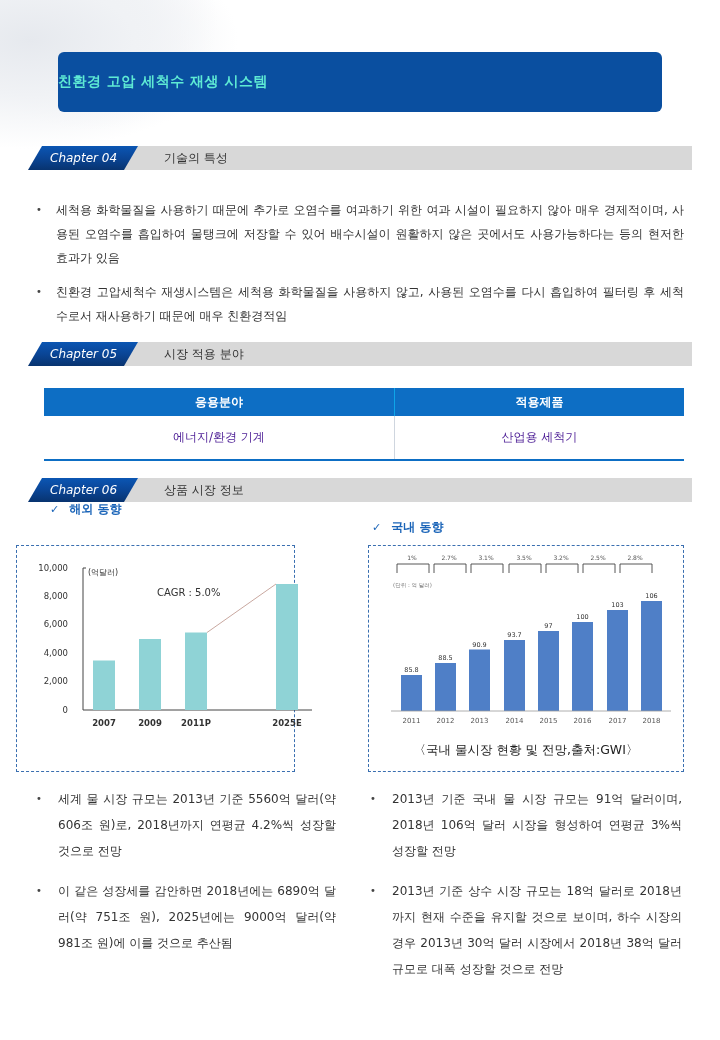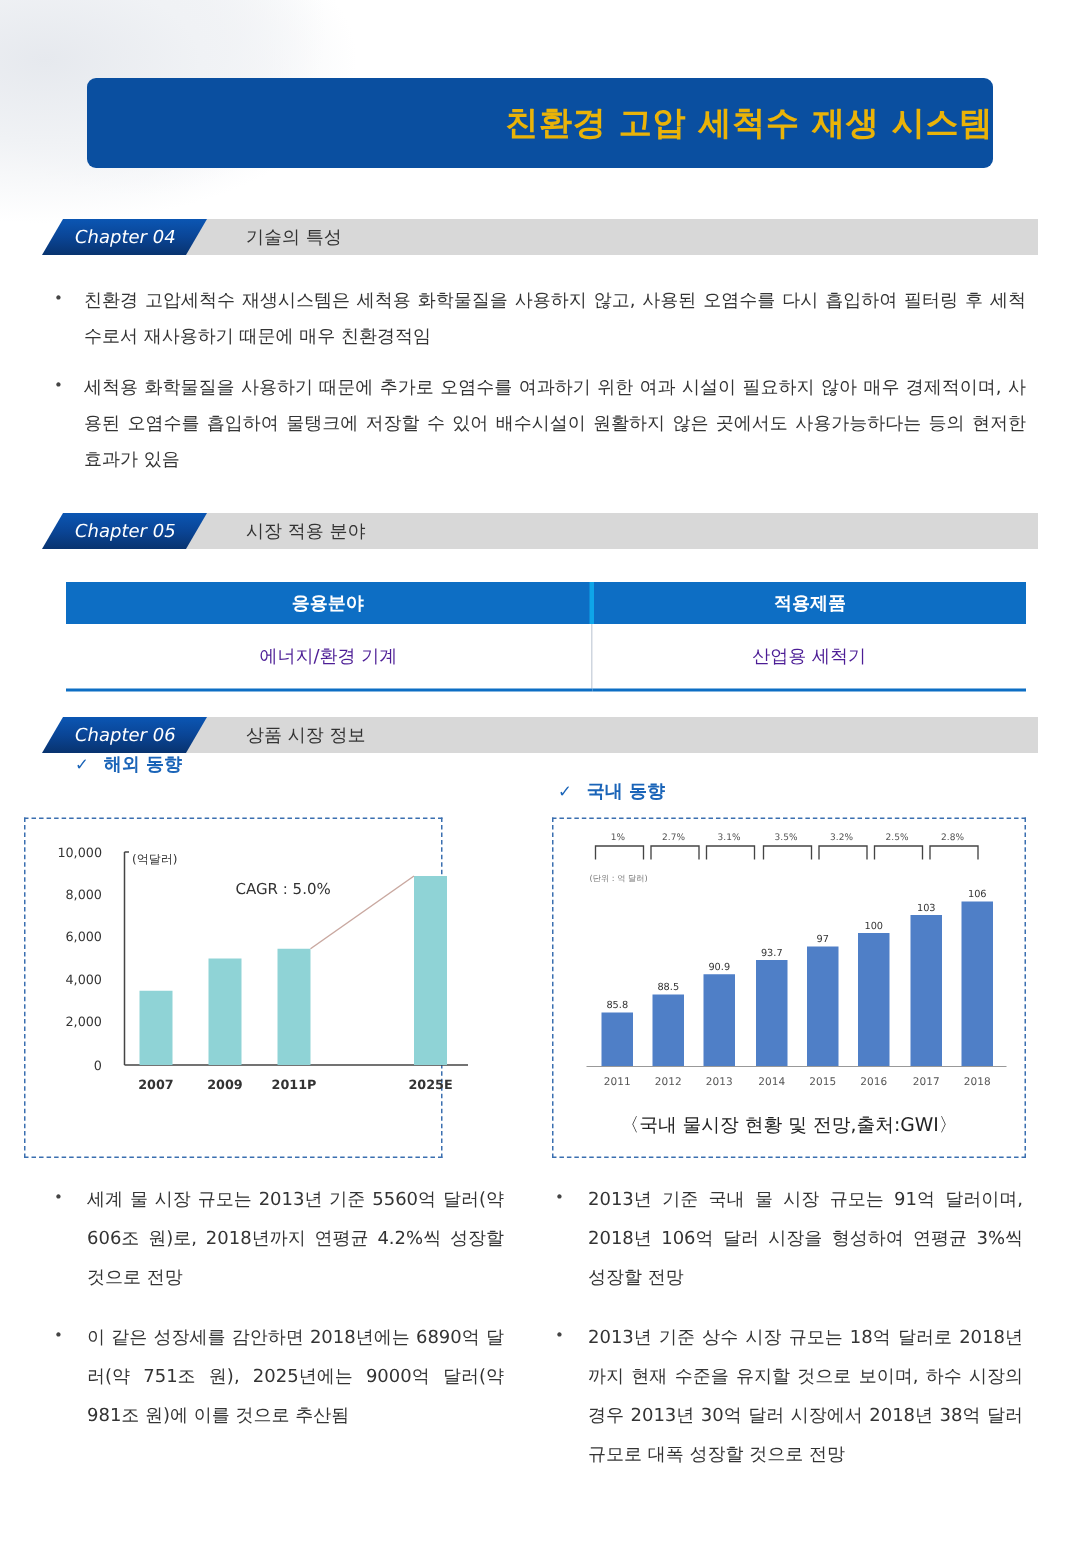--- a/index.html
+++ b/index.html
@@ -2,35 +2,35 @@
 <html><head>
   <meta charset="utf-8">
   <style>
     * { box-sizing: border-box; margin: 0; padding: 0; }
     html, body { width: 720px; height: 1040px; background: #ffffff; overflow: hidden; }
     body { font-family: "DejaVu Sans", "Liberation Sans", sans-serif; color: #333; position: relative; }
     .cloud { position: absolute; left: 0; top: 0; width: 240px; height: 150px;
       background: radial-gradient(ellipse at 30px 40px, #e6e9ee 0%, #f0f2f5 35%, rgba(255,255,255,0) 70%),
                   radial-gradient(ellipse at 90px 20px, #eceef2 0%, rgba(255,255,255,0) 60%); }
     .title-bar { position: absolute; left: 58px; top: 52px; width: 604px; height: 60px;
-      background: #0a4fa0; border-radius: 6px; display: flex; align-items: center; justify-content: flex-end;
-      color: #eab308; font-size: 22px; font-weight: bold; letter-spacing: 0.5px; }
+      background: #0a4fa0; border-radius: 6px; display: flex; align-items: center; justify-content: flex-start;
+      color: #5eead4; font-size: 14px; font-weight: bold; letter-spacing: 0.5px; }
     .chapter { position: absolute; left: 28px; width: 664px; height: 24px; }
     .chapter .bg { position: absolute; left: 90px; right: 0; top: 0; height: 24px; background: #d8d8d8; }
     .chapter .tag { position: absolute; left: 0; top: 0; width: 110px; height: 24px;
       background: linear-gradient(180deg, #0b56b3 0%, #0a4596 50%, #08336f 100%);
       clip-path: polygon(14px 0, 110px 0, 96px 24px, 0 24px); color: #fff;
       font-family: "DejaVu Sans", sans-serif; font-style: italic; font-size: 12px;
       display: flex; align-items: center; padding-left: 22px; }
     .chapter .label { position: absolute; left: 136px; top: 0; height: 24px; line-height: 24px; font-size: 12px; color: #333; }
     .bullets { position: absolute; left: 36px; width: 648px; font-size: 12px; line-height: 24px; color: #333; }
     .bullets li { list-style: none; position: relative; padding-left: 20px; margin-bottom: 10px; text-align: justify; }
     .bullets li::before { content: "•"; position: absolute; left: 0; top: 0; font-size: 10px; color: #444; }
     .tbl { position: absolute; left: 44px; top: 388px; width: 640px; border-collapse: collapse; font-size: 12px; }
-    .tbl th { background: #0d6ec4; color: #fff; height: 28px; font-weight: bold; border-right: 3px solid #0ea5e9; }
+    .tbl th { background: #0d6ec4; color: #fff; height: 28px; font-weight: bold; border-right: 1px solid #0ea5e9; }
     .tbl th:last-child { border-right: none; }
     .tbl td { height: 44px; text-align: center; border-bottom: 2px solid #0d6ec4; border-right: 1px solid #cfd6df; color: #4c1d95; }
     .tbl td:last-child { border-right: none; }
     .subhead { position: absolute; font-size: 12px; font-weight: bold; color: #1a64b8; }
     .subhead .chk { color: #1a64b8; font-weight: normal; margin-right: 10px; font-size: 11px; }
     .figbox { position: absolute; top: 545px; height: 227px; border: 1px dashed #3a6fb0; }
     .caption { position: absolute; left: 0; right: 0; bottom: 12px; text-align: center; font-size: 12.5px; color: #222; }
     .col-bullets { position: absolute; top: 786px; font-size: 12px; line-height: 26px; color: #333; }
     .col-bullets li { list-style: none; position: relative; padding-left: 22px; margin-bottom: 14px; text-align: justify; }
     .col-bullets li::before { content: "•"; position: absolute; left: 0; top: 0; font-size: 10px; color: #444; }
@@ -46,22 +46,22 @@
 </div>
 
 <div class="chapter" style="top:146px;text-align:right;">
   <div class="bg"></div>
   <div class="tag">
       <span>Chapter 04</span>
     </div>
   <div class="label">기술의 특성</div>
 </div>
 <ul class="bullets" style="top:188px;">
+  <li style="margin-top:10px;">세척용 화학물질을 사용하기 때문에 추가로 오염수를 여과하기 위한 여과 시설이 필요하지 않아 매우 경제적이며, 사용된 오염수를 흡입하여 물탱크에 저장할 수 있어 배수시설이 원활하지 않은 곳에서도 사용가능하다는 등의 현저한 효과가 있음</li>
   <li>친환경 고압세척수 재생시스템은 세척용 화학물질을 사용하지 않고, 사용된 오염수를 다시 흡입하여 필터링 후 세척수로서 재사용하기 때문에 매우 친환경적임</li>
-  <li style="margin-top:10px;">세척용 화학물질을 사용하기 때문에 추가로 오염수를 여과하기 위한 여과 시설이 필요하지 않아 매우 경제적이며, 사용된 오염수를 흡입하여 물탱크에 저장할 수 있어 배수시설이 원활하지 않은 곳에서도 사용가능하다는 등의 현저한 효과가 있음</li>
 </ul>
 
 <div class="chapter" style="top:342px;">
   <div class="bg"></div>
   <div class="tag">
       <span>Chapter 05</span>
     </div>
   <div class="label">시장 적용 분야</div>
 </div>
 <table class="tbl">

